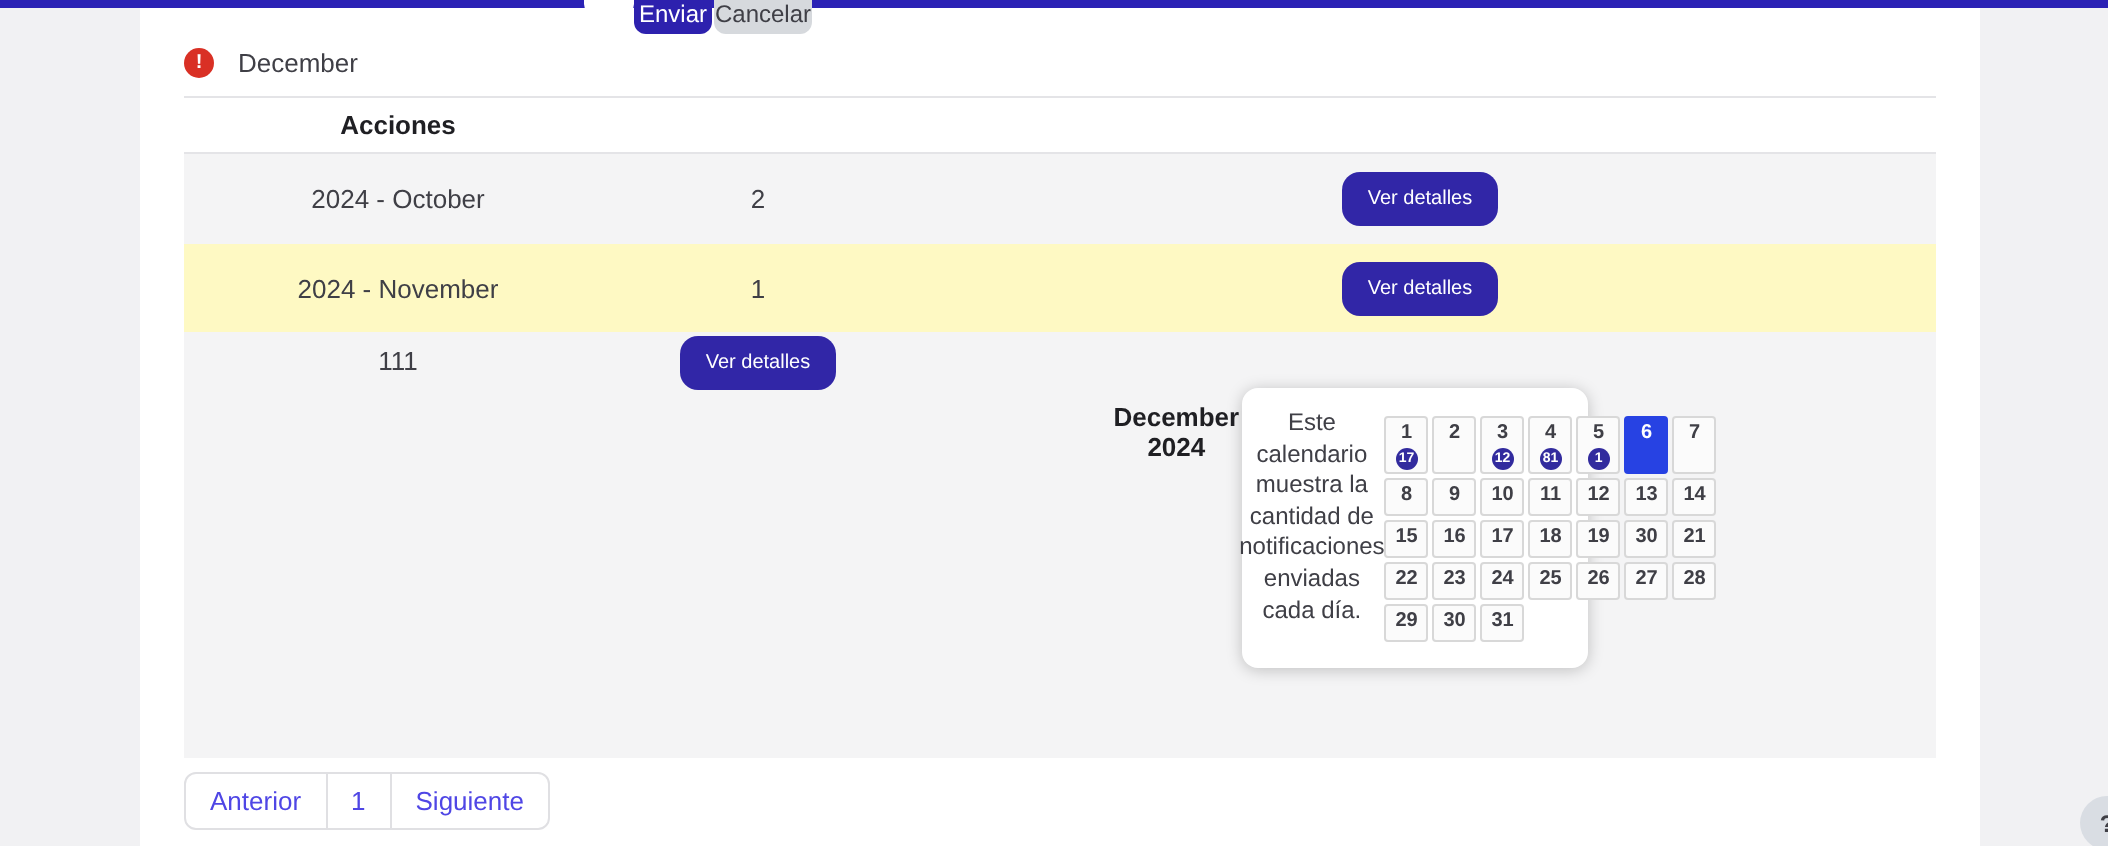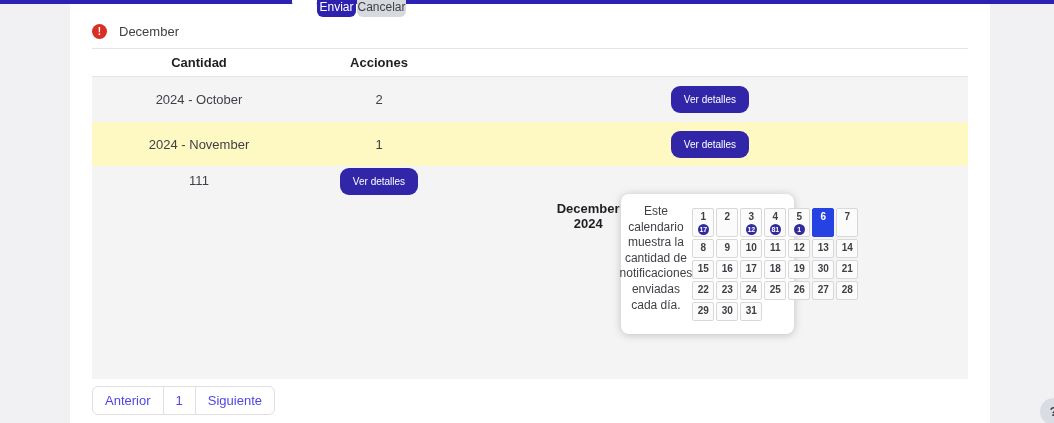--- a/index.html
+++ b/index.html
@@ -89,21 +89,20 @@
 
 <div class="card">
 
   <div class="required-note">
     <span class="err-icon">!</span>
     <span>December</span>
   </div>
   <div class="divider"></div>
 
   <div class="tbl-header">
-    <div>Cantidad</div>
     <div>Acciones</div>
   </div>
 
   <div class="tbl-row row-0">
     <div>2024 - October</div>
     <div>2</div>
     <div>
         <button class="btn-action">Ver detalles</button>
       </div>
   </div>

